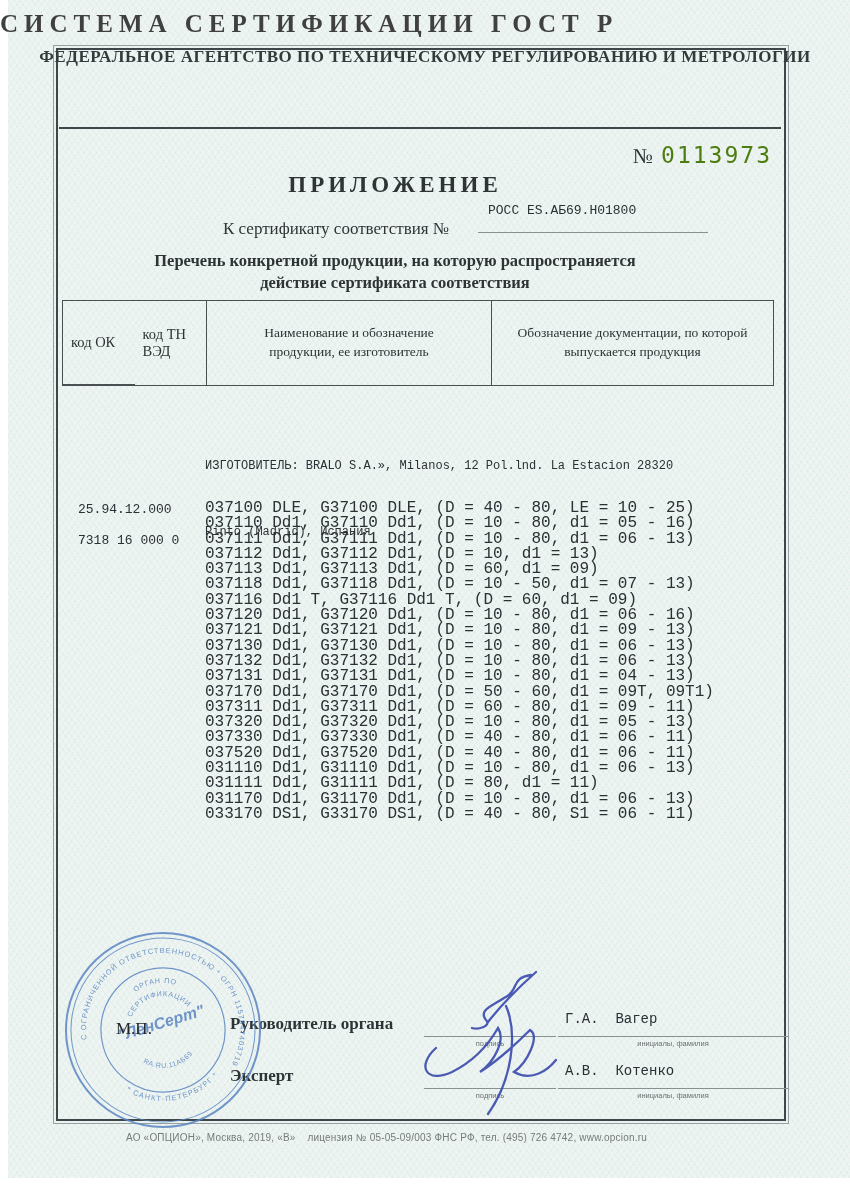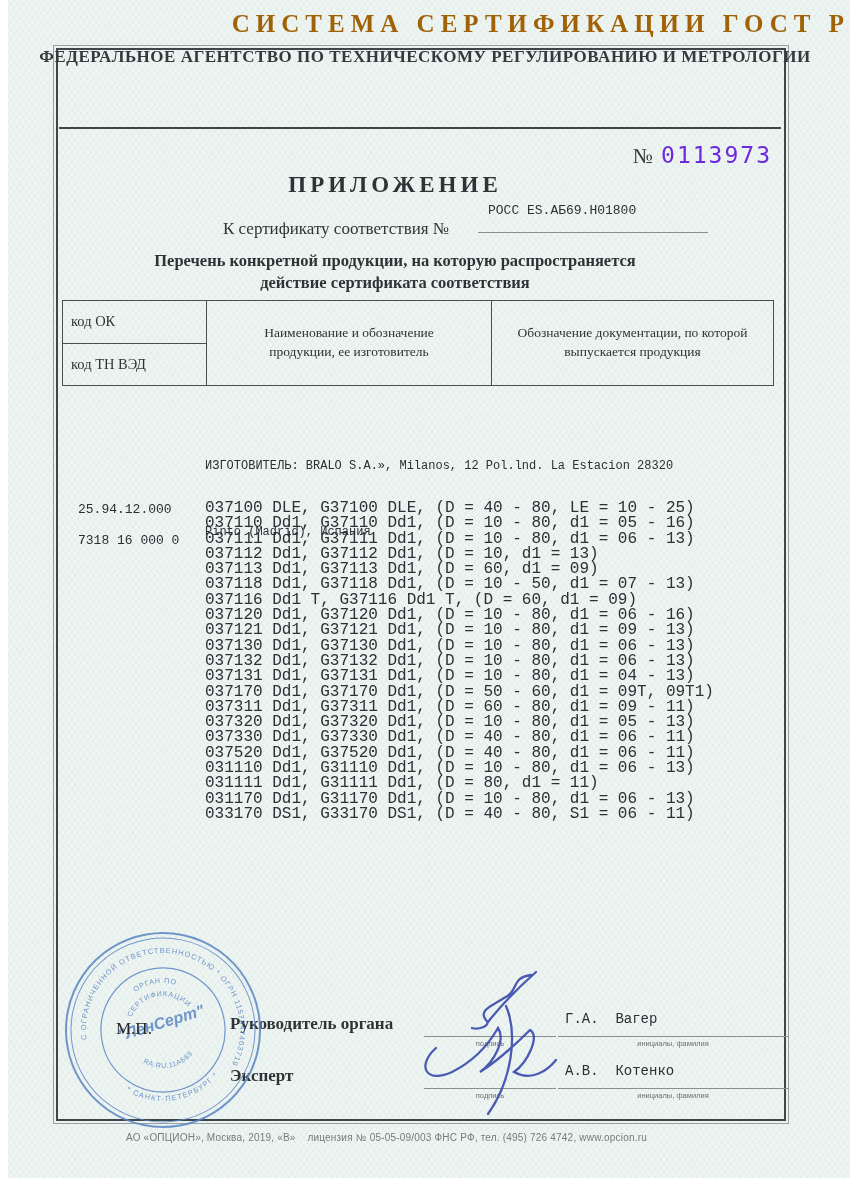--- a/index.html
+++ b/index.html
@@ -7,38 +7,38 @@
         font-family:"Liberation Serif", serif;color:#2e3436;}
   
   .paper{position:absolute;left:8px;top:0;width:842px;height:1178px;background-color:#eef4f2;
     background-image:
       repeating-linear-gradient(55deg, rgba(150,195,185,.10) 0 1px, transparent 1px 5px),
       repeating-linear-gradient(-55deg, rgba(150,195,185,.10) 0 1px, transparent 1px 5px);}
   
   .frame{position:absolute;left:53px;top:45px;width:734px;height:1077px;border:1px solid #97a1a1;}
   .frame-inner{position:absolute;inset:2px;border:2px solid #3e4649;}
   .header-box{position:absolute;left:59px;top:50px;width:722px;height:77px;border-bottom:2px solid #3e4649;}
-  .sys-title{position:absolute;left:0;top:10px;width:100%;text-align:right;
-    font-size:25px;font-weight:bold;letter-spacing:6px;color:#a16207;}
+  .sys-title{position:absolute;left:0;top:10px;width:100%;text-align:left;
+    font-size:25px;font-weight:bold;letter-spacing:6px;color:#404040;}
   .agency-title{position:absolute;left:0;top:47px;width:100%;text-align:center;
     font-size:17px;font-weight:bold;letter-spacing:.5px;color:#323a3c;}
   .form-number{position:absolute;left:633px;top:142px;white-space:nowrap;}
   .form-number .nosign{font-size:21px;color:#2e3436;margin-right:8px;}
-  .form-number .digits{font-family:"DejaVu Sans Mono", monospace;font-size:23px;letter-spacing:2px;color:#6d28d9;}
+  .form-number .digits{font-family:"DejaVu Sans Mono", monospace;font-size:23px;letter-spacing:2px;color:#4d7c0f;}
   .appendix-title{position:absolute;left:0;top:172px;width:790px;text-align:center;
     font-size:23px;font-weight:bold;letter-spacing:4px;color:#2e3436;}
   .cert-label{position:absolute;left:223px;top:219px;font-size:17px;color:#2e3436;}
   .cert-field{position:absolute;left:478px;top:201px;width:230px;height:31px;border-bottom:1px solid #8a9090;}
   .cert-value{position:absolute;left:10px;top:2px;font-family:"Liberation Mono","DejaVu Sans Mono",monospace;
     font-size:13px;color:#3a4145;white-space:pre;text-align:right;}
   .subtitle{position:absolute;width:790px;left:0;text-align:center;font-size:16.5px;font-weight:bold;color:#2e3436;}
   .subtitle.l1{top:251px;} .subtitle.l2{top:273px;}
   
   .tbl{position:absolute;left:62px;top:300px;width:710px;height:84px;display:flex;border:1px solid #4a5052;}
-  .tbl .c1{width:143px;border-right:1px solid #4a5052;display:flex;flex-direction:column;}
+  .tbl .c1{width:143px;border-right:1px solid #4a5052;display:flex;flex-direction:row;}
   .tbl .c1 .cell{flex:1;display:flex;align-items:center;padding-left:8px;font-size:14.5px;}
   .tbl .c1 .cell.top{border-bottom:1px solid #4a5052;}
   .tbl .c2{width:285px;border-right:1px solid #4a5052;display:flex;align-items:center;justify-content:center;
     text-align:center;font-size:13.5px;line-height:1.4;padding:0 28px;box-sizing:border-box;}
   .tbl .c3{flex:1;display:flex;align-items:center;justify-content:center;text-align:center;
     font-size:13.5px;line-height:1.4;padding:0 20px;box-sizing:border-box;font-family:Liberation Serif, serif;}
   
   .mono{font-family:"Liberation Mono","DejaVu Sans Mono",monospace;color:#2b3034;white-space:pre;}
   .manufacturer{position:absolute;left:205px;top:411px;font-size:12px;line-height:22px;}
   .code-ok{position:absolute;left:78px;top:502px;font-size:13px;}

